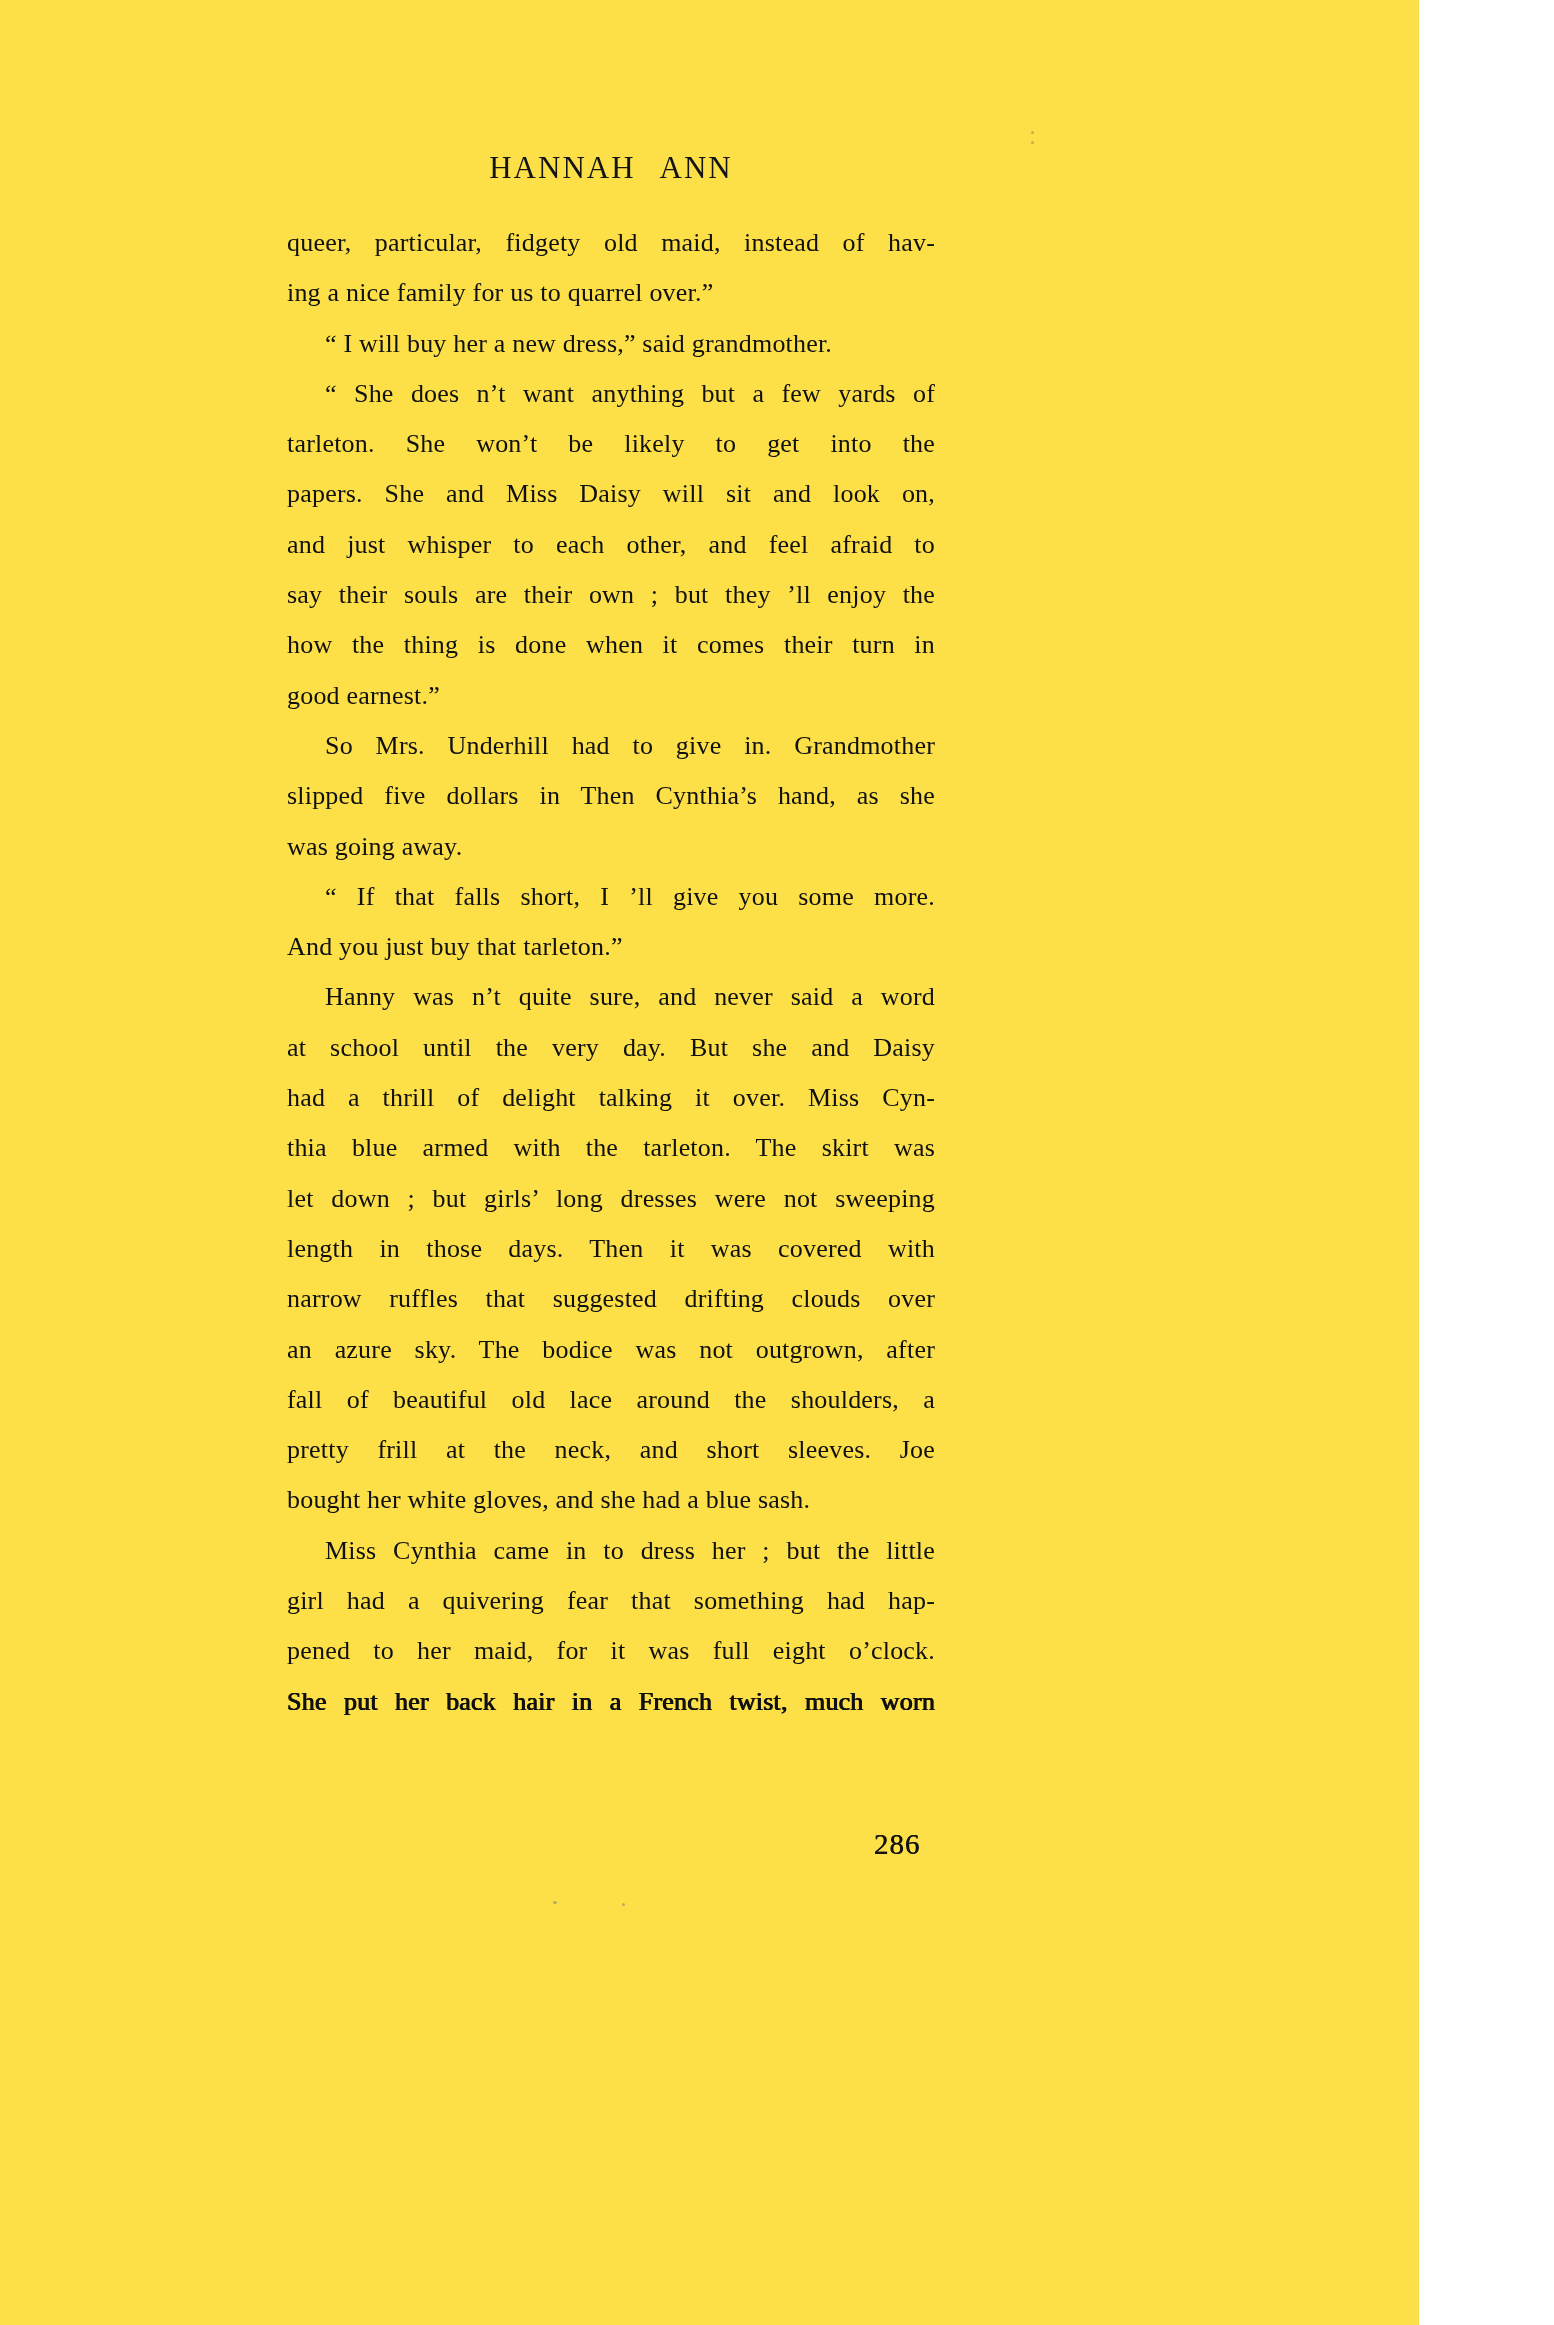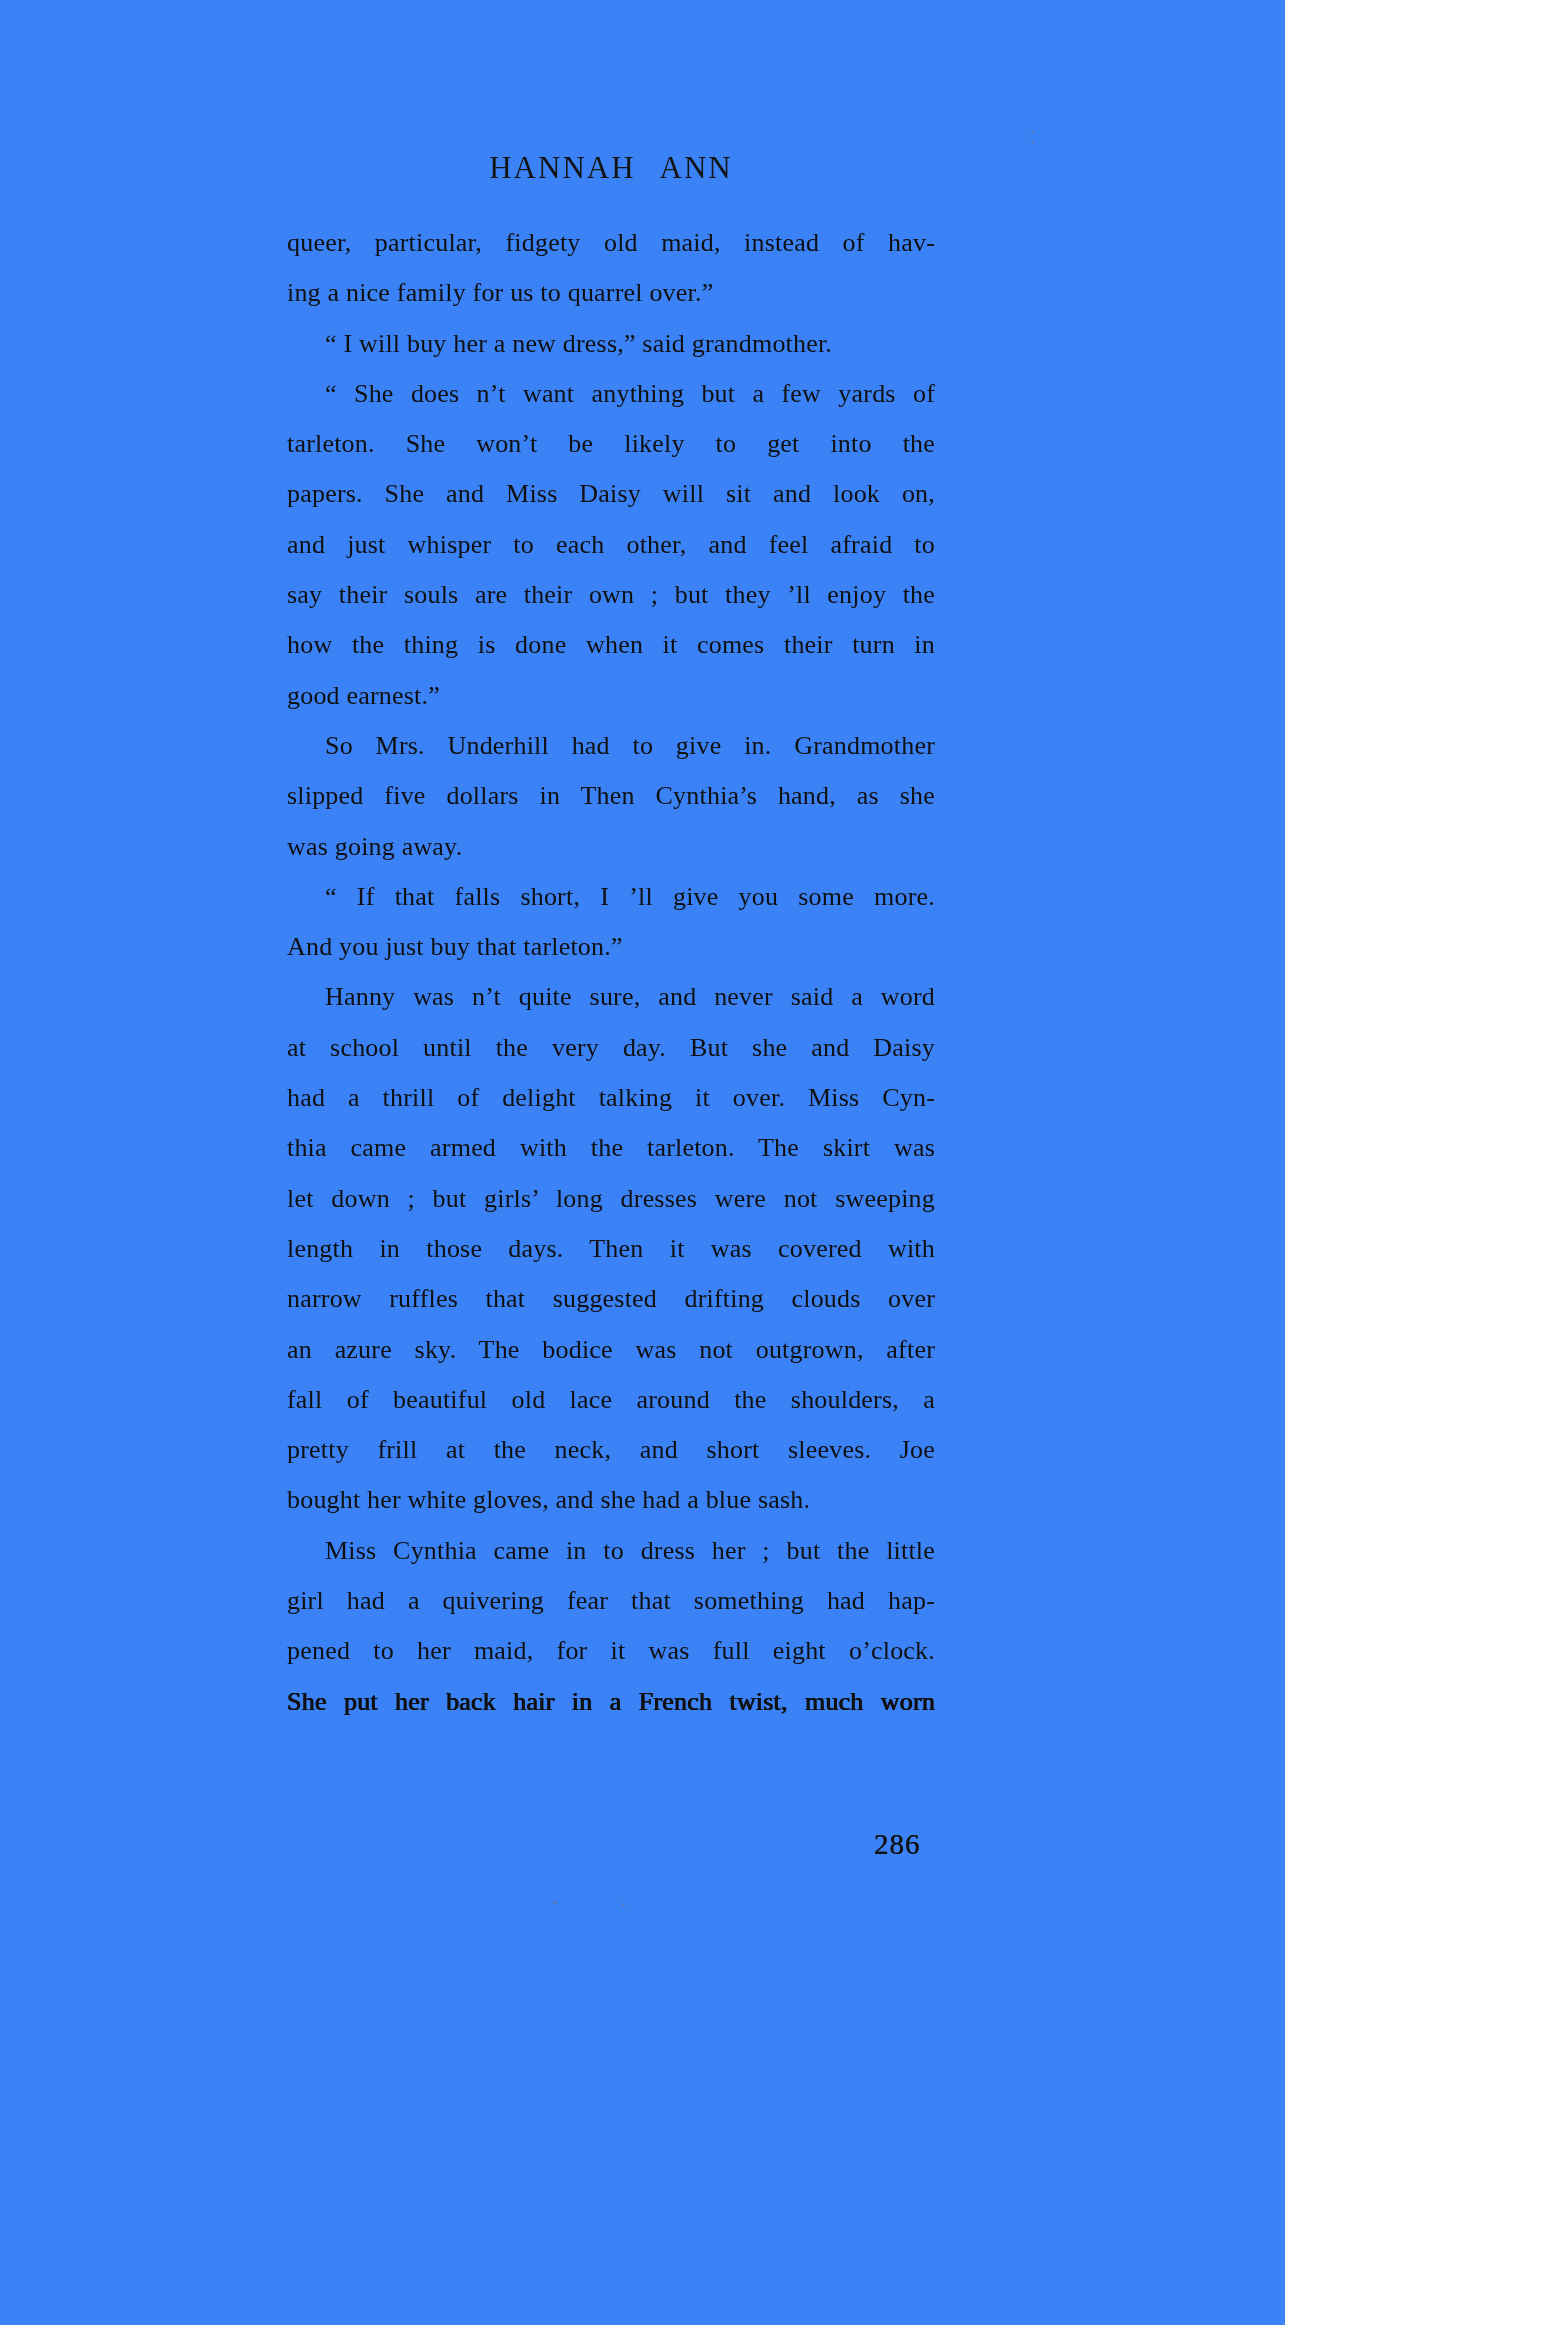--- a/index.html
+++ b/index.html
@@ -2,23 +2,23 @@
 <html><head>
 <meta charset="utf-8">
 <style>
   html, body {
     margin: 0;
     padding: 0;
     background: #ffffff;
   }
   .page {
     position: relative;
-    width: 1285px;
+    width: 1419px;
     height: 2325px;
-    background: #3b82f6;
+    background: #fde047;
     overflow: hidden;
     font-family: "Liberation Serif", "DejaVu Serif", serif;
     color: #101010;
   }
   .running-head {
     position: absolute;
     top: 150px;
     left: 287px;
     width: 648px;
     text-align: center;
@@ -89,21 +89,21 @@
       <div class="line">how the thing is done when it comes their turn in</div>
       <div class="line last">good earnest.”</div>
       <div class="line indent">So Mrs. Underhill had to give in.  Grandmother</div>
       <div class="line">slipped five dollars in Then Cynthia’s hand, as she</div>
       <div class="line last">was going away.</div>
       <div class="line indent">“ If that falls short, I ’ll give you some more.</div>
       <div class="line last">And you just buy that tarleton.”</div>
       <div class="line indent">Hanny was n’t quite sure, and never said a word</div>
       <div class="line">at school until the very day.  But she and Daisy</div>
       <div class="line">had a thrill of delight talking it over.  Miss Cyn-</div>
-      <div class="line">thia came armed with the tarleton.  The skirt was</div>
+      <div class="line">thia blue armed with the tarleton.  The skirt was</div>
       <div class="line">let down ; but girls’ long dresses were not sweeping</div>
       <div class="line">length in those days.  Then it was covered with</div>
       <div class="line">narrow ruffles that suggested drifting clouds over</div>
       <div class="line">an azure sky.  The bodice was not outgrown, after</div>
       <div class="line">fall of beautiful old lace around the shoulders, a</div>
       <div class="line">pretty frill at the neck, and short sleeves.  Joe</div>
       <div class="line last">bought her white gloves, and she had a blue sash.</div>
       <div class="line indent">Miss Cynthia came in to dress her ; but the little</div>
       <div class="line">girl had a quivering fear that something had hap-</div>
       <div class="line">pened to her maid, for it was full eight o’clock.</div>

